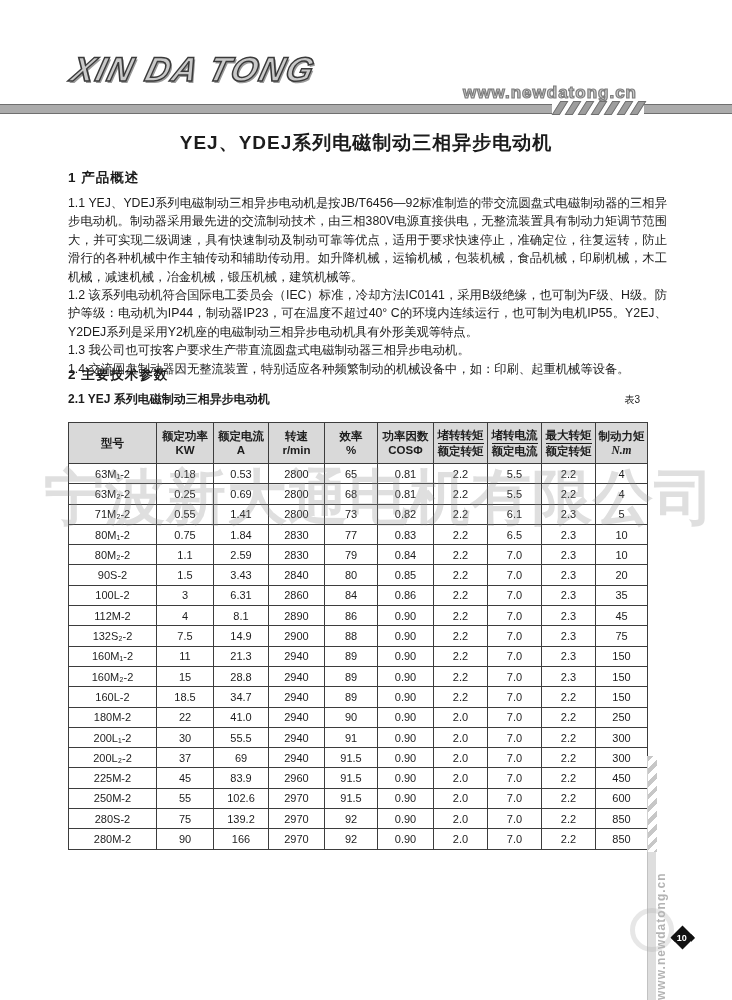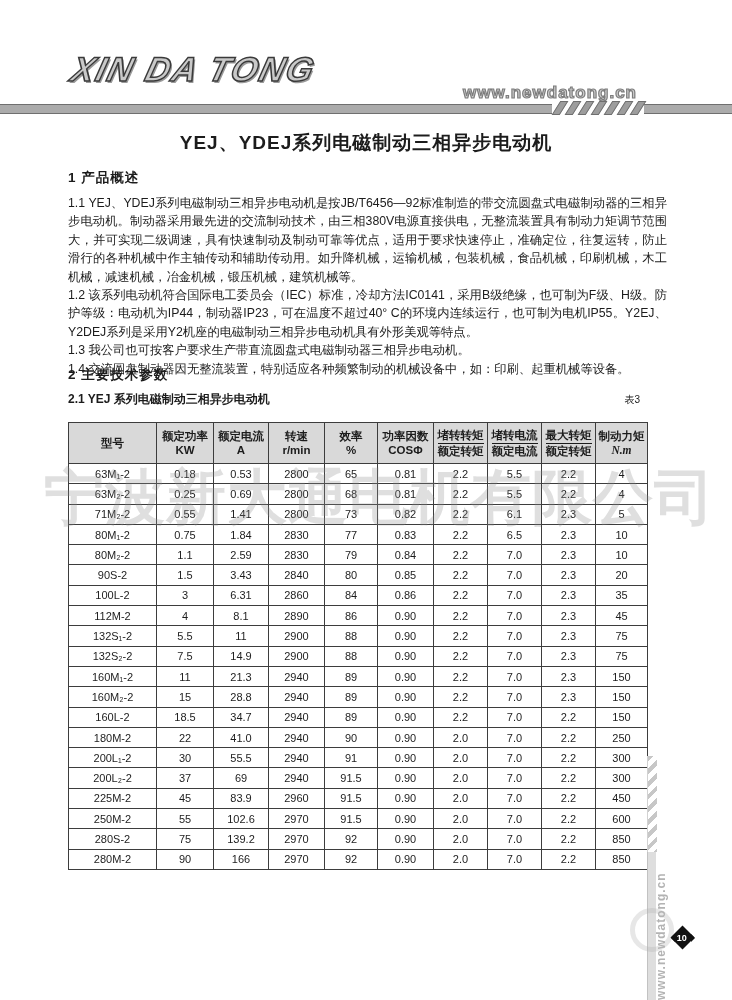--- a/index.html
+++ b/index.html
@@ -257,32 +257,20 @@
           <td>8.1</td>
           <td>2890</td>
           <td>86</td>
           <td>0.90</td>
           <td>2.2</td>
           <td>7.0</td>
           <td>2.3</td>
           <td>45</td>
         </tr>
         <tr>
-          <td>132S₁-2</td>
-          <td>5.5</td>
-          <td>11</td>
-          <td>2900</td>
-          <td>88</td>
-          <td>0.90</td>
-          <td>2.2</td>
-          <td>7.0</td>
-          <td>2.3</td>
-          <td>75</td>
-        </tr>
-        <tr>
           <td>132S₂-2</td>
           <td>7.5</td>
           <td>14.9</td>
           <td>2900</td>
           <td>88</td>
           <td>0.90</td>
           <td>2.2</td>
           <td>7.0</td>
           <td>2.3</td>
           <td>75</td>

